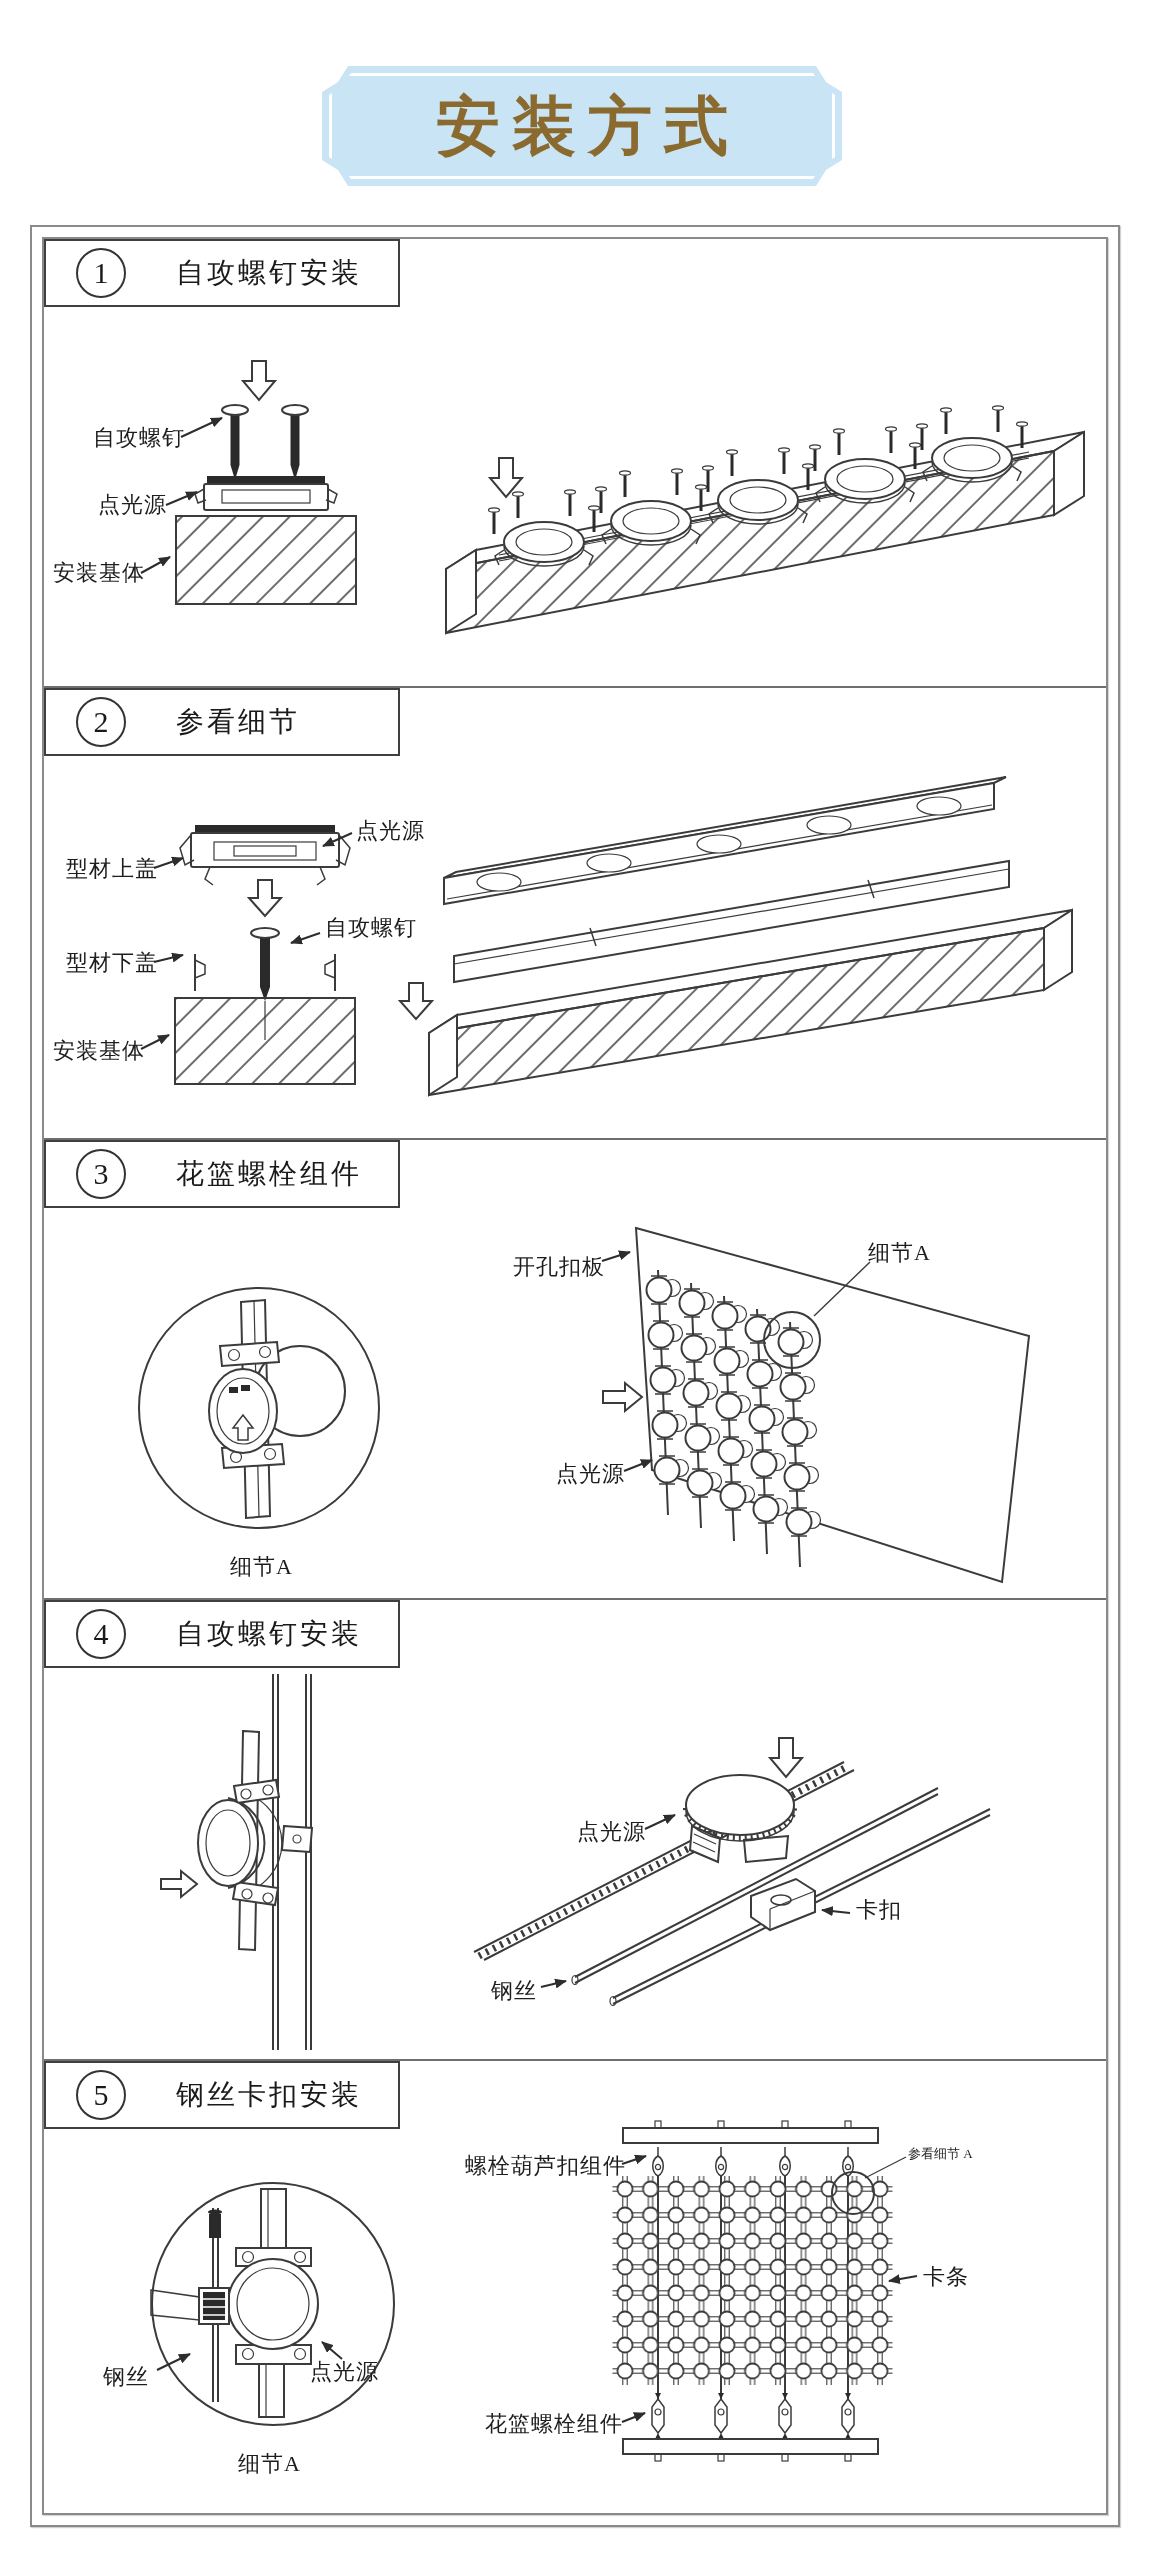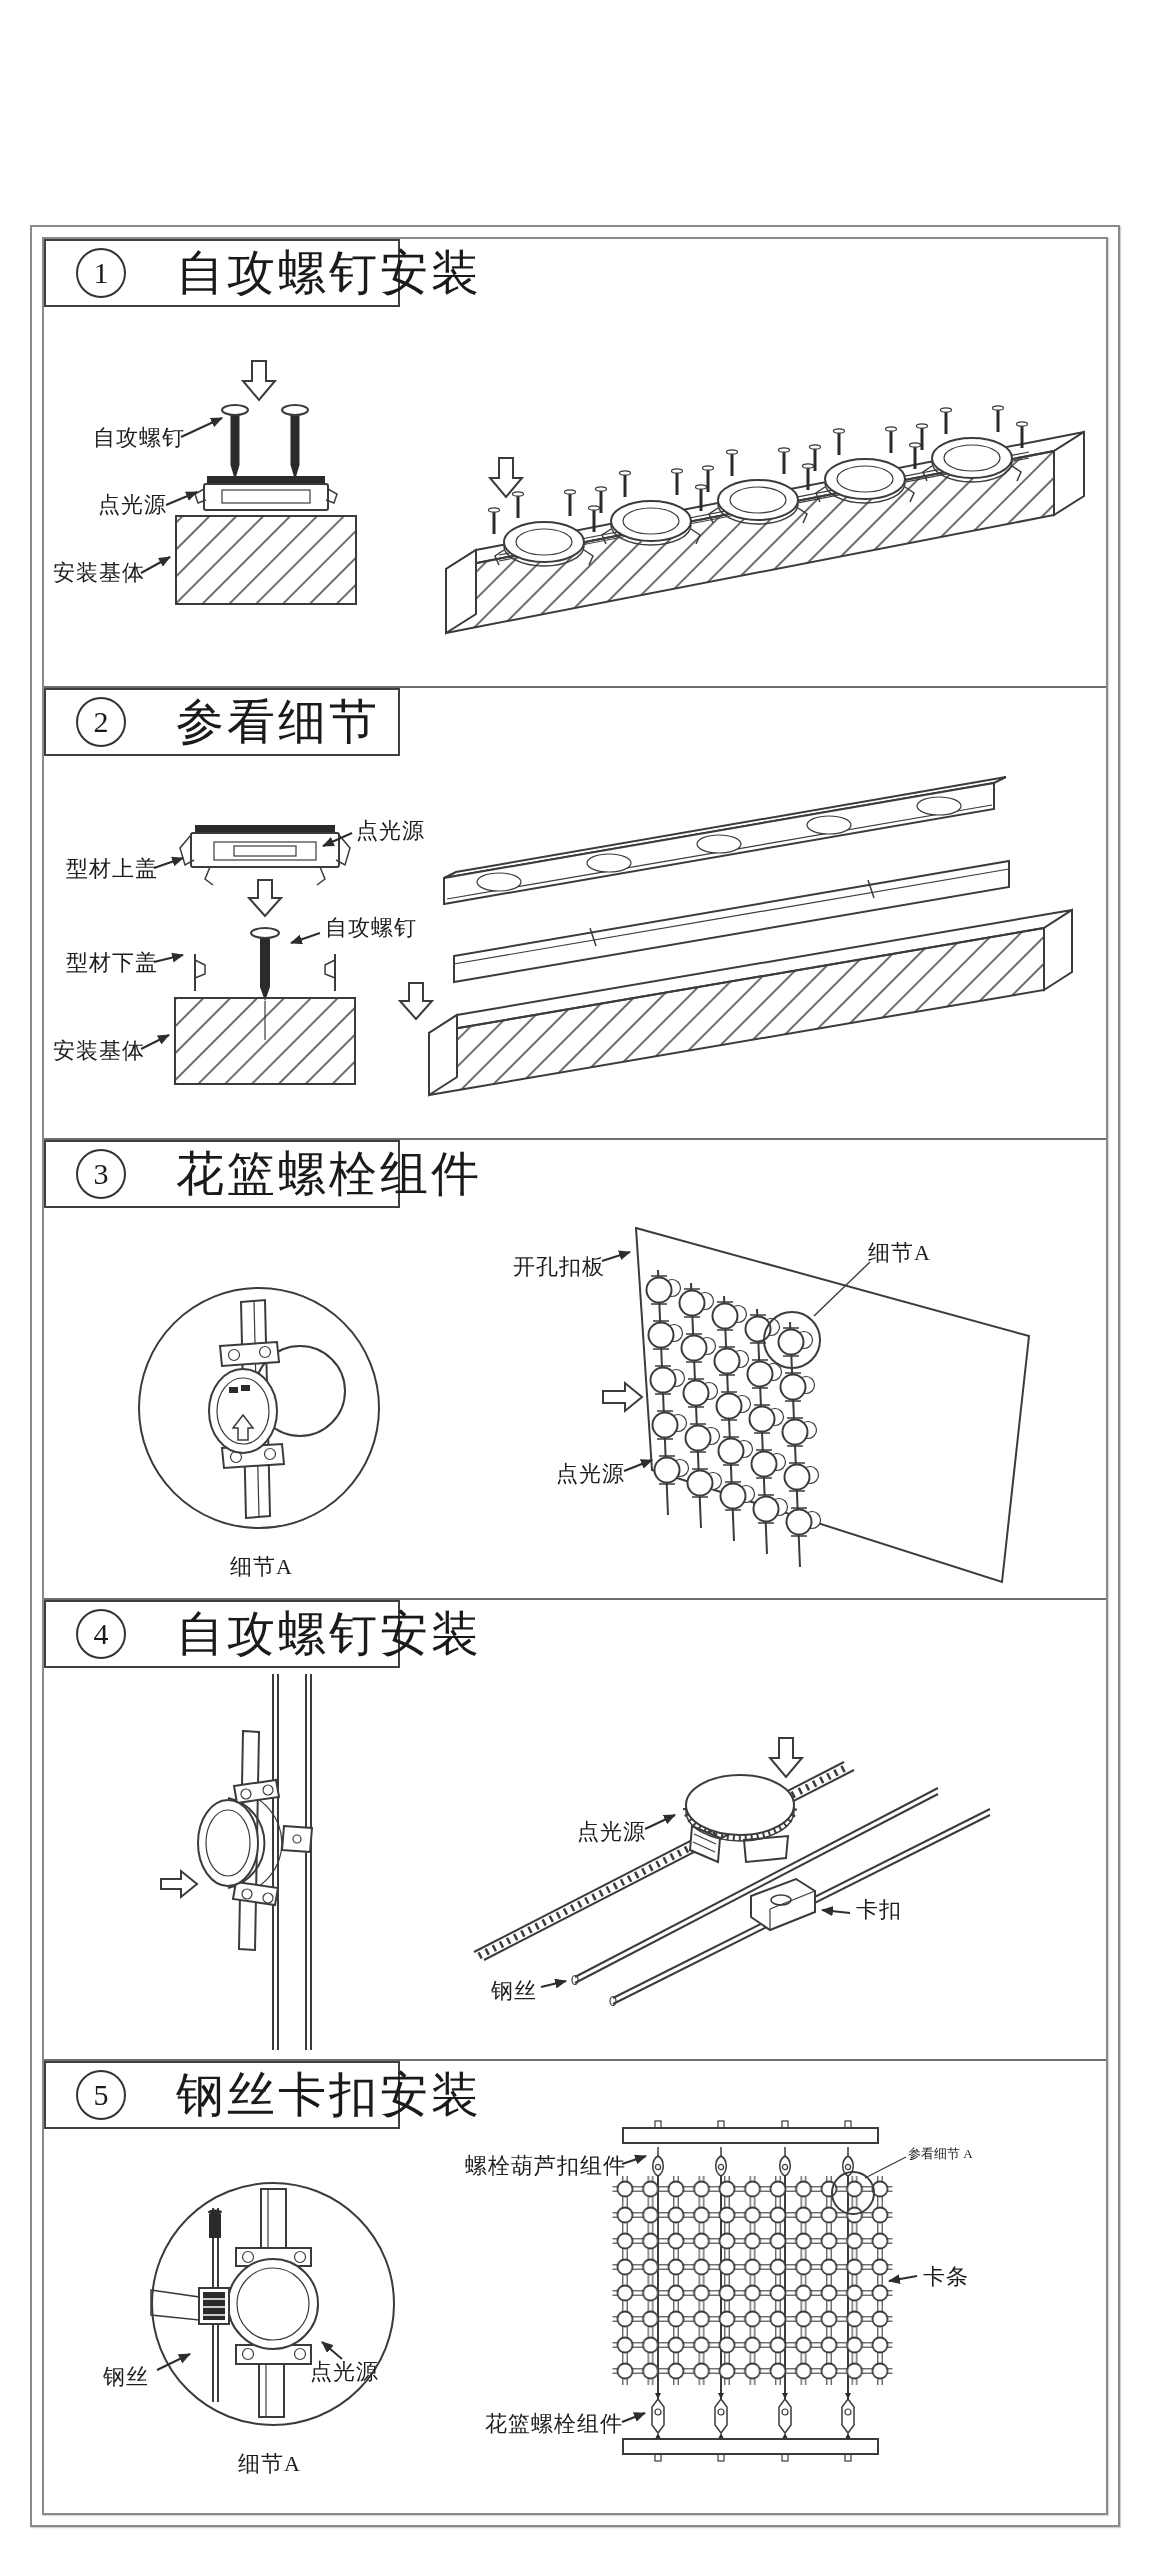--- a/index.html
+++ b/index.html
@@ -18,36 +18,41 @@
   
   .frame-outer{position:absolute;left:30px;top:225px;width:1090px;height:2302px;
     border:2px solid #8a8a8a;box-sizing:border-box;box-shadow:1px 1px 1px rgba(0,0,0,0.18);}
   .frame-inner{position:absolute;inset:10px;border:2px solid #8a8a8a;box-shadow:1px 1px 1px rgba(0,0,0,0.15);}
   .sec{position:relative;box-sizing:border-box;border-bottom:2px solid #6e6e6e;overflow:hidden;}
   .sec:last-child{border-bottom:none;}
   .tbox{position:absolute;left:0;top:0;width:356px;height:68px;border:2px solid #3f3f3f;
     box-sizing:border-box;display:flex;align-items:center;padding-left:30px;gap:50px;background:#fff;z-index:2;}
   .numc{width:46px;height:46px;border:2.5px solid #333;border-radius:50%;flex:0 0 auto;
     display:flex;align-items:center;justify-content:center;font-size:30px;line-height:1;}
-  .ttl{font-size:48px;letter-spacing:3px;white-space:nowrap;}
+  .ttl{font-size:28px;letter-spacing:3px;white-space:nowrap;}
   svg.diag{position:absolute;left:0;top:0;z-index:1;}
   svg text{font-family:"Liberation Serif","DejaVu Serif",serif;font-size:22px;fill:#1d1d1d;letter-spacing:1px;}
   .w{fill:#ffffff;stroke:#3b3b3b;stroke-width:2;}
   .wt{fill:#ffffff;stroke:#3b3b3b;stroke-width:1.2;}
   .nf{fill:none;stroke:#3b3b3b;stroke-width:2;}
   .t1{stroke-width:1.2;} .t15{stroke-width:1.5;}
   .dark{fill:#2a2a2a;stroke:none;}
   .ldr{stroke:#2d2d2d;stroke-width:2;fill:none;}
   .oarw{fill:#ffffff;stroke:#3b3b3b;stroke-width:2;}
 </style>
 </head>
 <body>
 
 <div class="page">
 
+  <div class="banner">
+    <div class="banner-bg"></div>
+    <div class="banner-line"></div>
+    <div class="banner-text">安装方式</div>
+  </div>
 
   <svg width="0" height="0" style="position:absolute" aria-hidden="true">
     <defs>
       <marker id="ah" markerWidth="13" markerHeight="10" refX="11" refY="5" orient="auto" markerUnits="userSpaceOnUse">
         <path d="M0,0 L12,5 L0,10 z" fill="#2d2d2d"></path>
       </marker>
       <pattern id="hatch" patternUnits="userSpaceOnUse" width="19" height="19" patternTransform="rotate(45)">
         <line x1="9" y1="-2" x2="9" y2="21" stroke="#3b3b3b" stroke-width="1.5"></line>
       </pattern>
       <g id="beam-mod">

